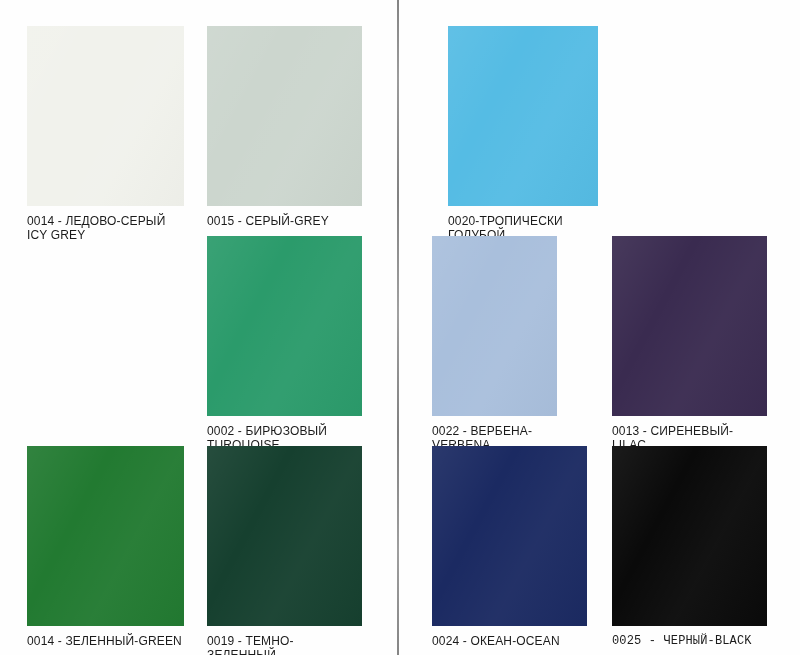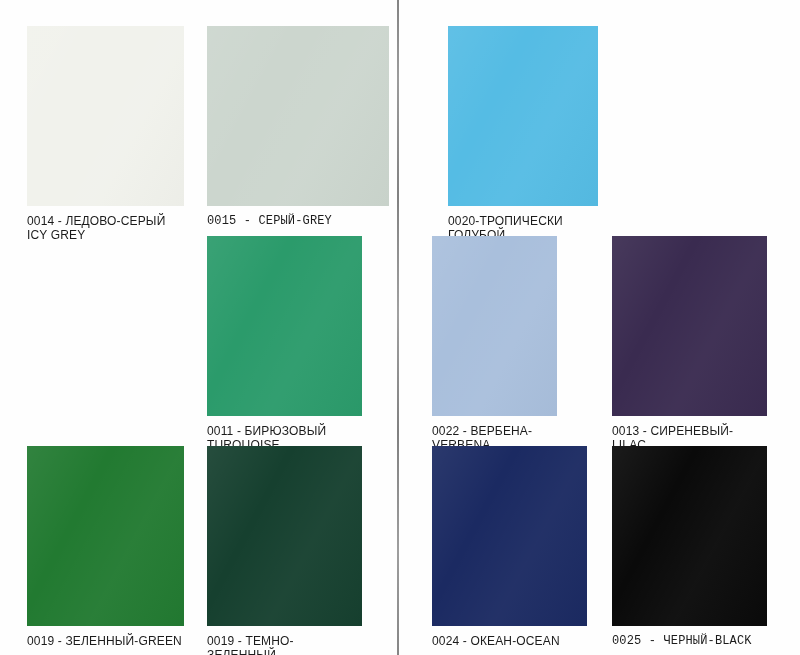--- a/index.html
+++ b/index.html
@@ -81,35 +81,35 @@
 <div class="page-scan"></div>
 
 <div class="sheet sheet-left">
 
   <div class="swatch-cell" style="left:27px; top:26px; width:157px;">
     <div class="swatch-chip" style="background:#f1f2ec;"></div>
     <div class="swatch-caption">0014 - ЛЕДОВО-СЕРЫЙ
 ICY GREY</div>
   </div>
 
-  <div class="swatch-cell" style="left:207px; top:26px; width:182px;font-family:Liberation Mono, monospace;">
+  <div class="swatch-cell" style="left:207px; top:26px; width:155px;">
     <div class="swatch-chip" style="background:#ccd6ce;"></div>
     <div class="swatch-caption">0015 - СЕРЫЙ-GREY</div>
   </div>
 
 
   <div class="swatch-cell" style="left:207px; top:236px; width:155px;">
     <div class="swatch-chip" style="background:#2b9b6b;"></div>
-    <div class="swatch-caption">0011 - БИРЮЗОВЫЙ
+    <div class="swatch-caption">0002 - БИРЮЗОВЫЙ
 TURQUOISE</div>
   </div>
 
   <div class="swatch-cell" style="left:27px; top:446px; width:157px;">
     <div class="swatch-chip" style="background:#227a31;"></div>
-    <div class="swatch-caption">0019 - ЗЕЛЕННЫЙ-GREEN</div>
+    <div class="swatch-caption">0014 - ЗЕЛЕННЫЙ-GREEN</div>
   </div>
 
   <div class="swatch-cell" style="left:207px; top:446px; width:155px;">
     <div class="swatch-chip" style="background:#16402f;"></div>
     <div class="swatch-caption">0019 - ТЕМНО-ЗЕЛЕННЫЙ
 DARK GREEN</div>
   </div>
 
 </div>
 

